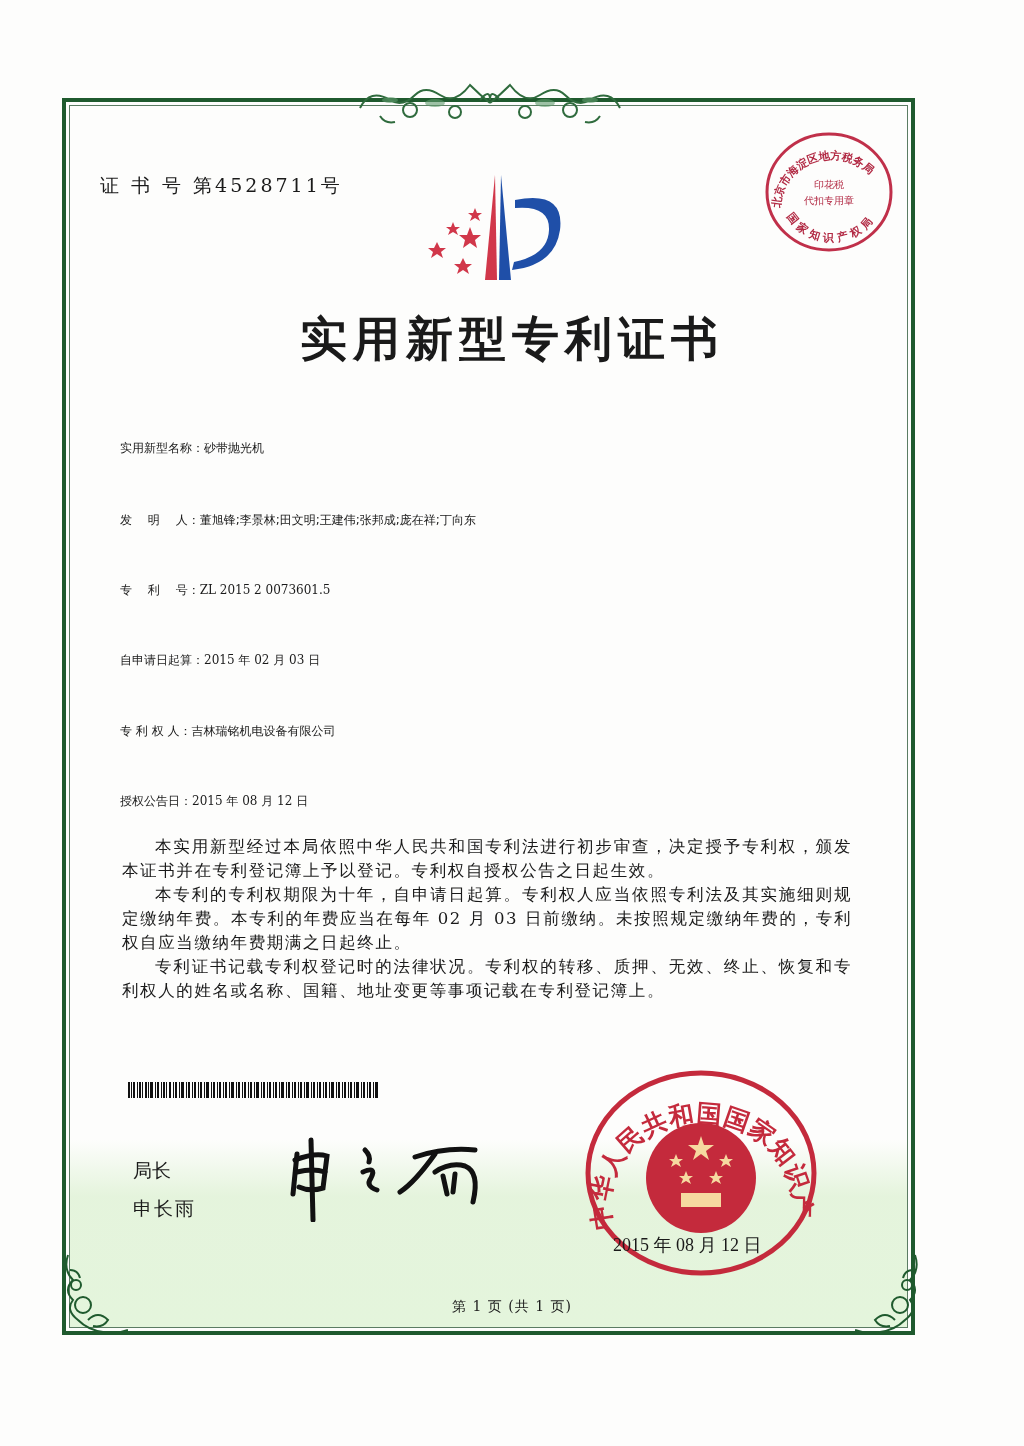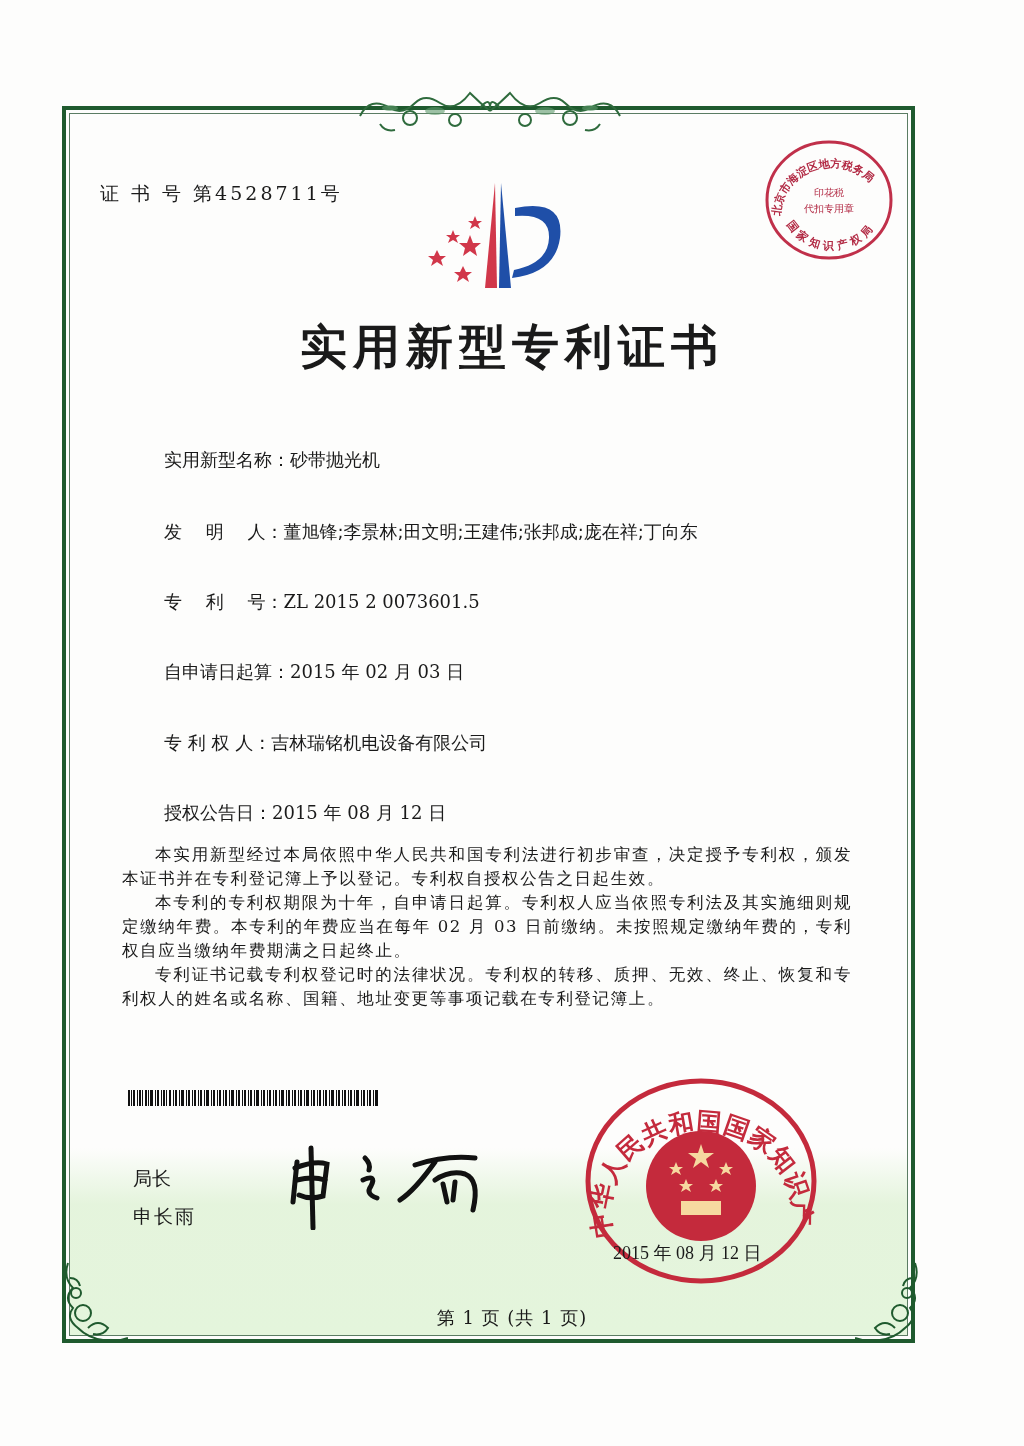--- a/index.html
+++ b/index.html
@@ -1,47 +1,47 @@
 <!DOCTYPE html>
 <html><head>
 <meta charset="utf-8">
 <style>
   html, body { margin:0; padding:0; }
   body { width:1024px; height:1446px; background:#fdfdfc; position:relative; overflow:hidden;
          font-family:"DejaVu Serif", "Liberation Serif", serif; color:#1a1a1a; }
-  .page { position:absolute; left:0; top:8px; width:1024px; height:1148px; }
+  .page { position:absolute; left:0; top:0; width:1024px; height:1148px; }
   .border-outer { position:absolute; left:62px; top:98px; width:853px; height:1237px;
                   border:4px solid #1f5a2e; box-sizing:border-box; }
   .border-inner { position:absolute; left:69px; top:105px; width:839px; height:1223px;
                   border:1.5px solid #5b7c63; box-sizing:border-box; }
   .green-tint { position:absolute; left:70px; top:1140px; width:837px; height:187px;
                 background:linear-gradient(180deg, rgba(232,245,225,0) 0%, rgba(226,243,217,0.9) 30%, rgba(228,245,220,1) 100%); }
   .top-ornament { position:absolute; left:340px; top:78px; width:300px; height:50px; }
   .corner { position:absolute; width:70px; height:90px; }
   .corner.bl { left:58px; top:1250px; }
   .corner.br { left:855px; top:1250px; transform:scaleX(-1); }
   .cert-no { position:absolute; left:100px; top:173px; font-size:19px; letter-spacing:3px; }
   .logo { position:absolute; left:415px; top:170px; width:150px; height:115px; }
   .tax-seal { position:absolute; left:762px; top:128px; width:135px; height:128px; }
   .title { position:absolute; left:0; width:1024px; top:308px; text-align:center; font-size:47px;
            font-weight:bold; letter-spacing:6px; font-family:Liberation Sans, sans-serif; }
-  .field { position:absolute; left:120px; font-size:18px; font-family:"DejaVu Sans", sans-serif; white-space:nowrap;margin-left:44px; }
+  .field { position:absolute; left:120px; font-size:12px; font-family:"DejaVu Sans", sans-serif; white-space:nowrap; }
   .field .lbl { display:inline-block; }
   .field .val { display:inline-block; }
   .mono-val { font-family:"DejaVu Serif", serif; }
   .para { position:absolute; left:122px; width:730px; font-size:16.5px; line-height:24px;
           letter-spacing:1.6px; text-align:justify; font-family:"DejaVu Serif", serif; }
   .para p { margin:0; text-indent:2em; }
   .barcode { position:absolute; left:128px; top:1082px; width:250px; height:16px; }
   .director-title { position:absolute; left:133px; top:1158px; font-size:19px; font-family:"DejaVu Sans", sans-serif; }
   .director-name { position:absolute; left:133px; top:1196px; font-size:19px; letter-spacing:2px; font-family:Liberation Serif, serif; }
   .signature { position:absolute; left:285px; top:1132px; width:220px; height:90px; }
   .cnipa-seal { position:absolute; left:583px; top:1068px; width:236px; height:210px; }
   .seal-date { position:absolute; left:613px; top:1233px; font-size:18px; font-family:"Liberation Serif", serif; color:#1a1a1a; }
-  .page-num { position:absolute; left:0; width:1024px; top:1298px; text-align:center; font-size:18px; letter-spacing:1px; }
+  .page-num { position:absolute; left:0; width:1024px; top:1298px; text-align:center; font-size:14px; letter-spacing:1px; }
 </style>
 </head>
 <body>
 
 <div class="page">
 
   <div class="green-tint"></div>
   <div class="border-outer"></div>
   <div class="border-inner"></div>
 

